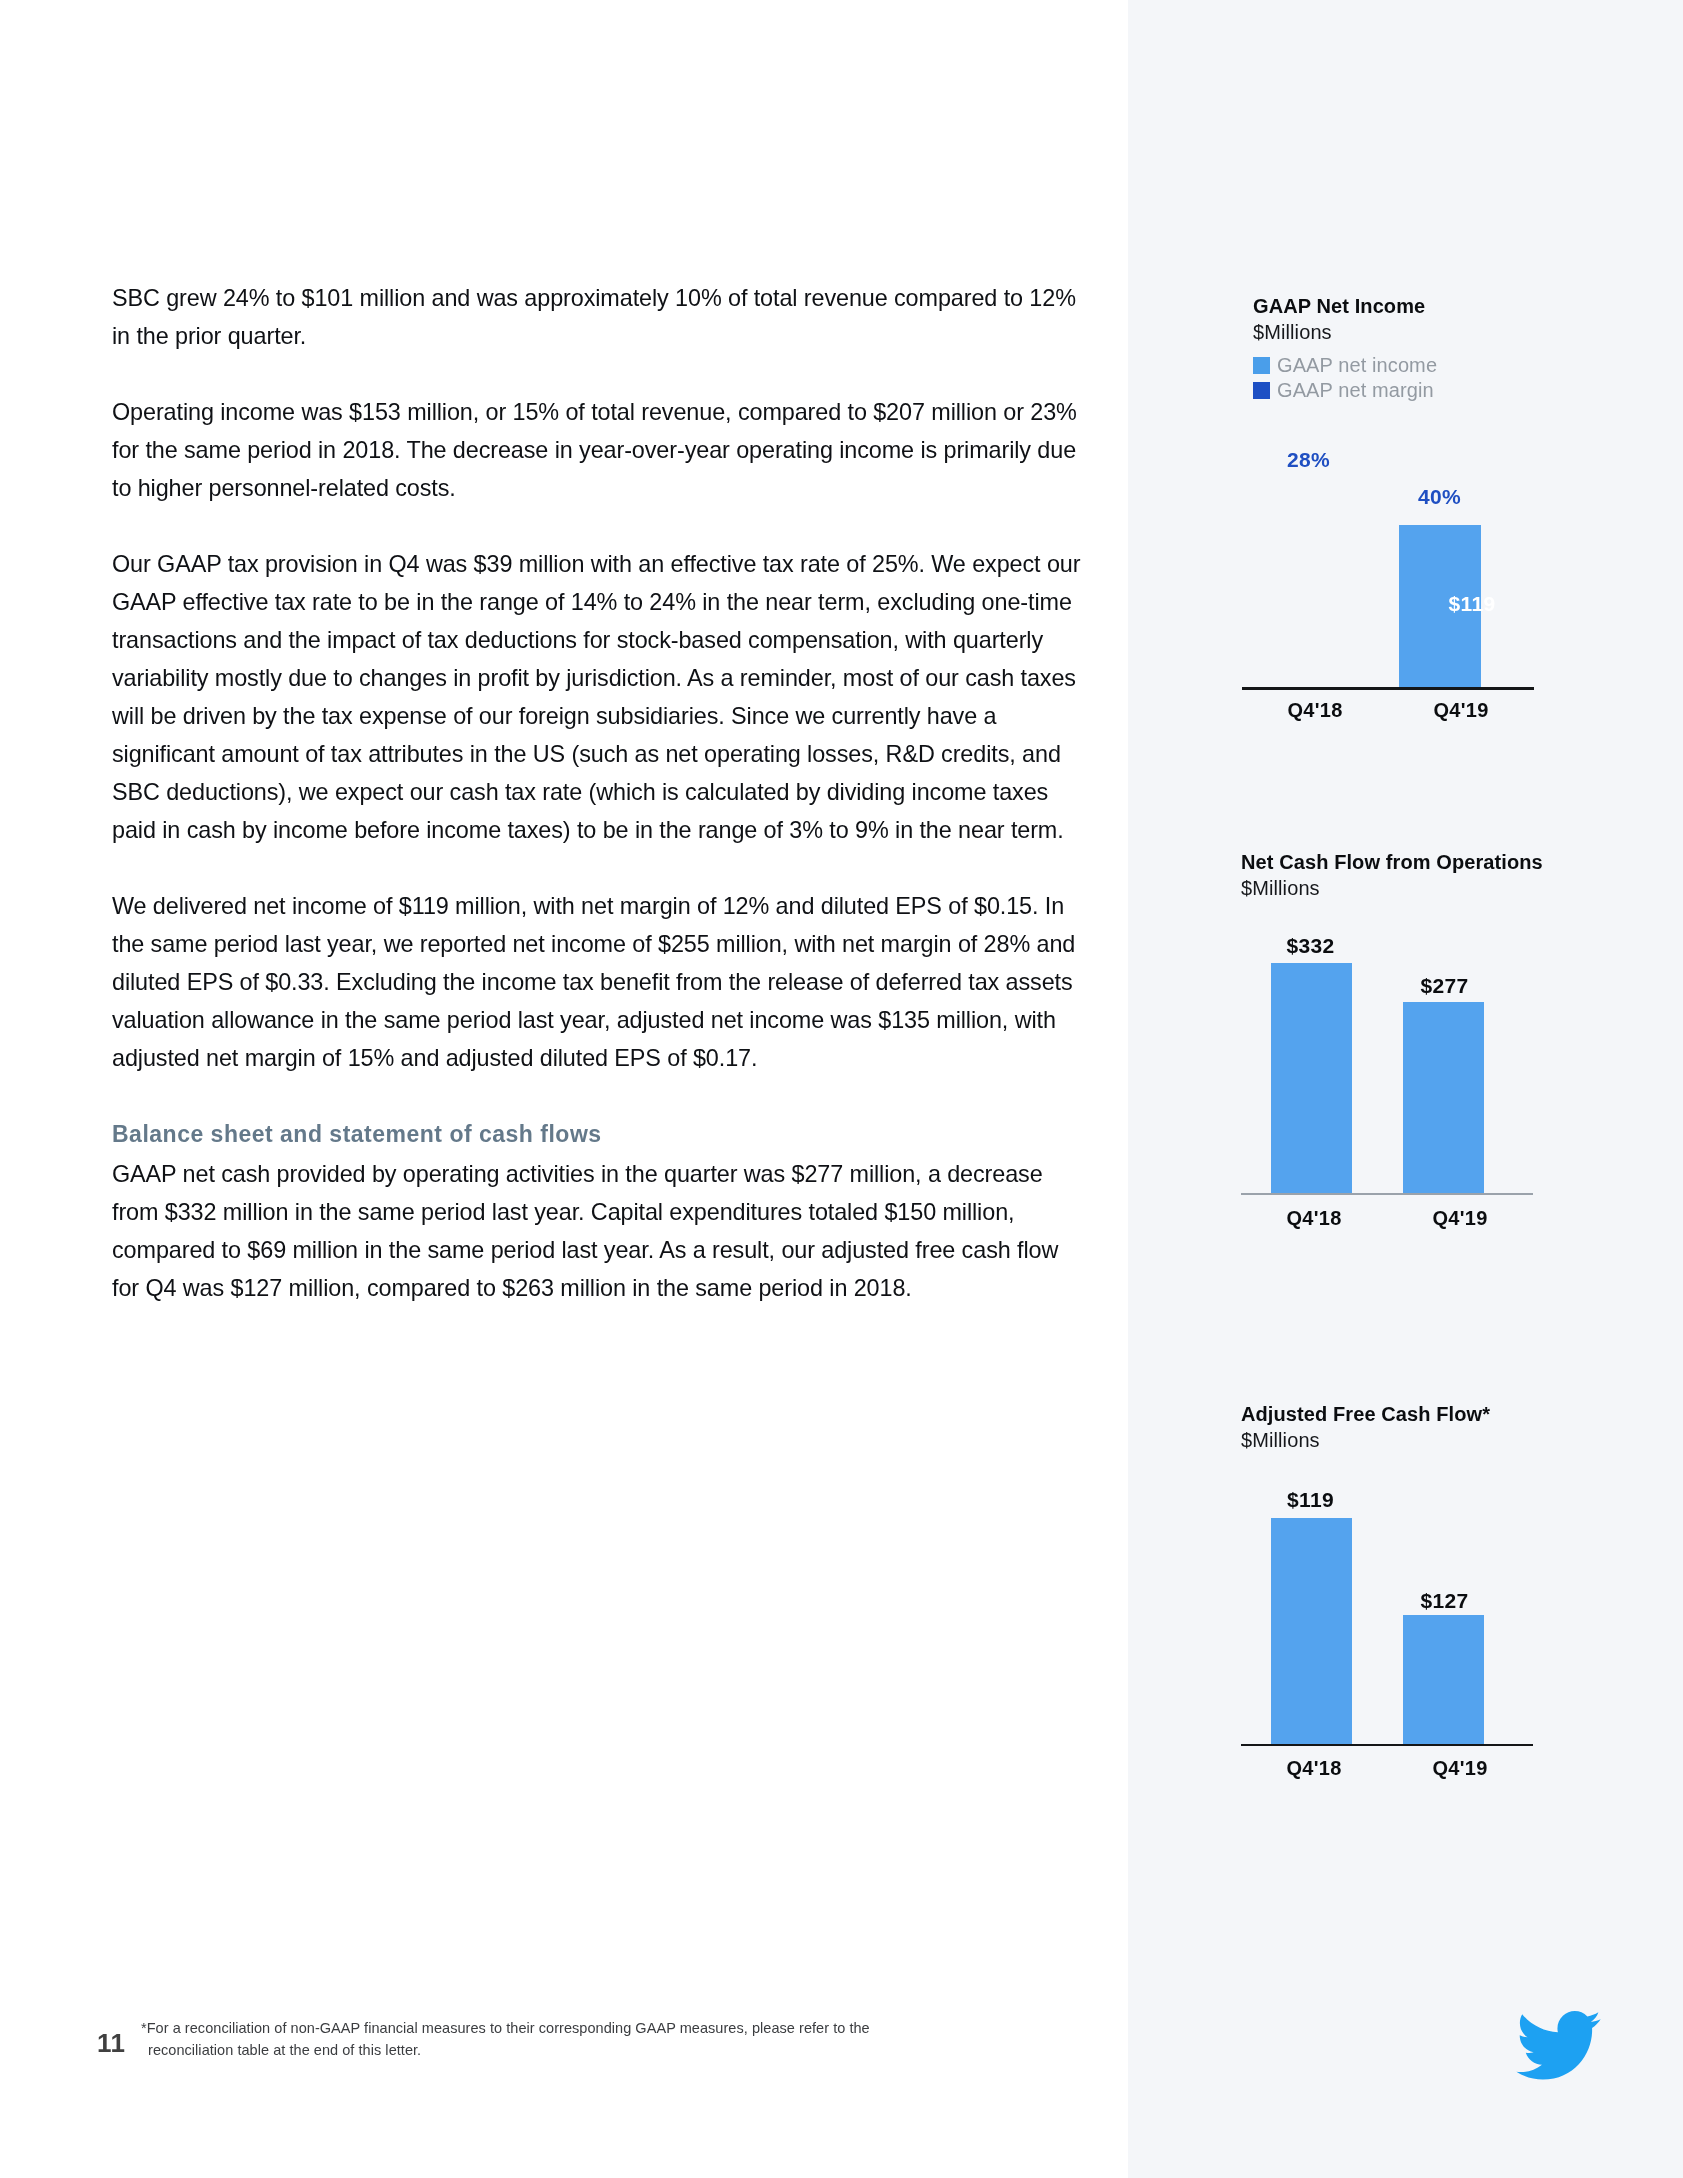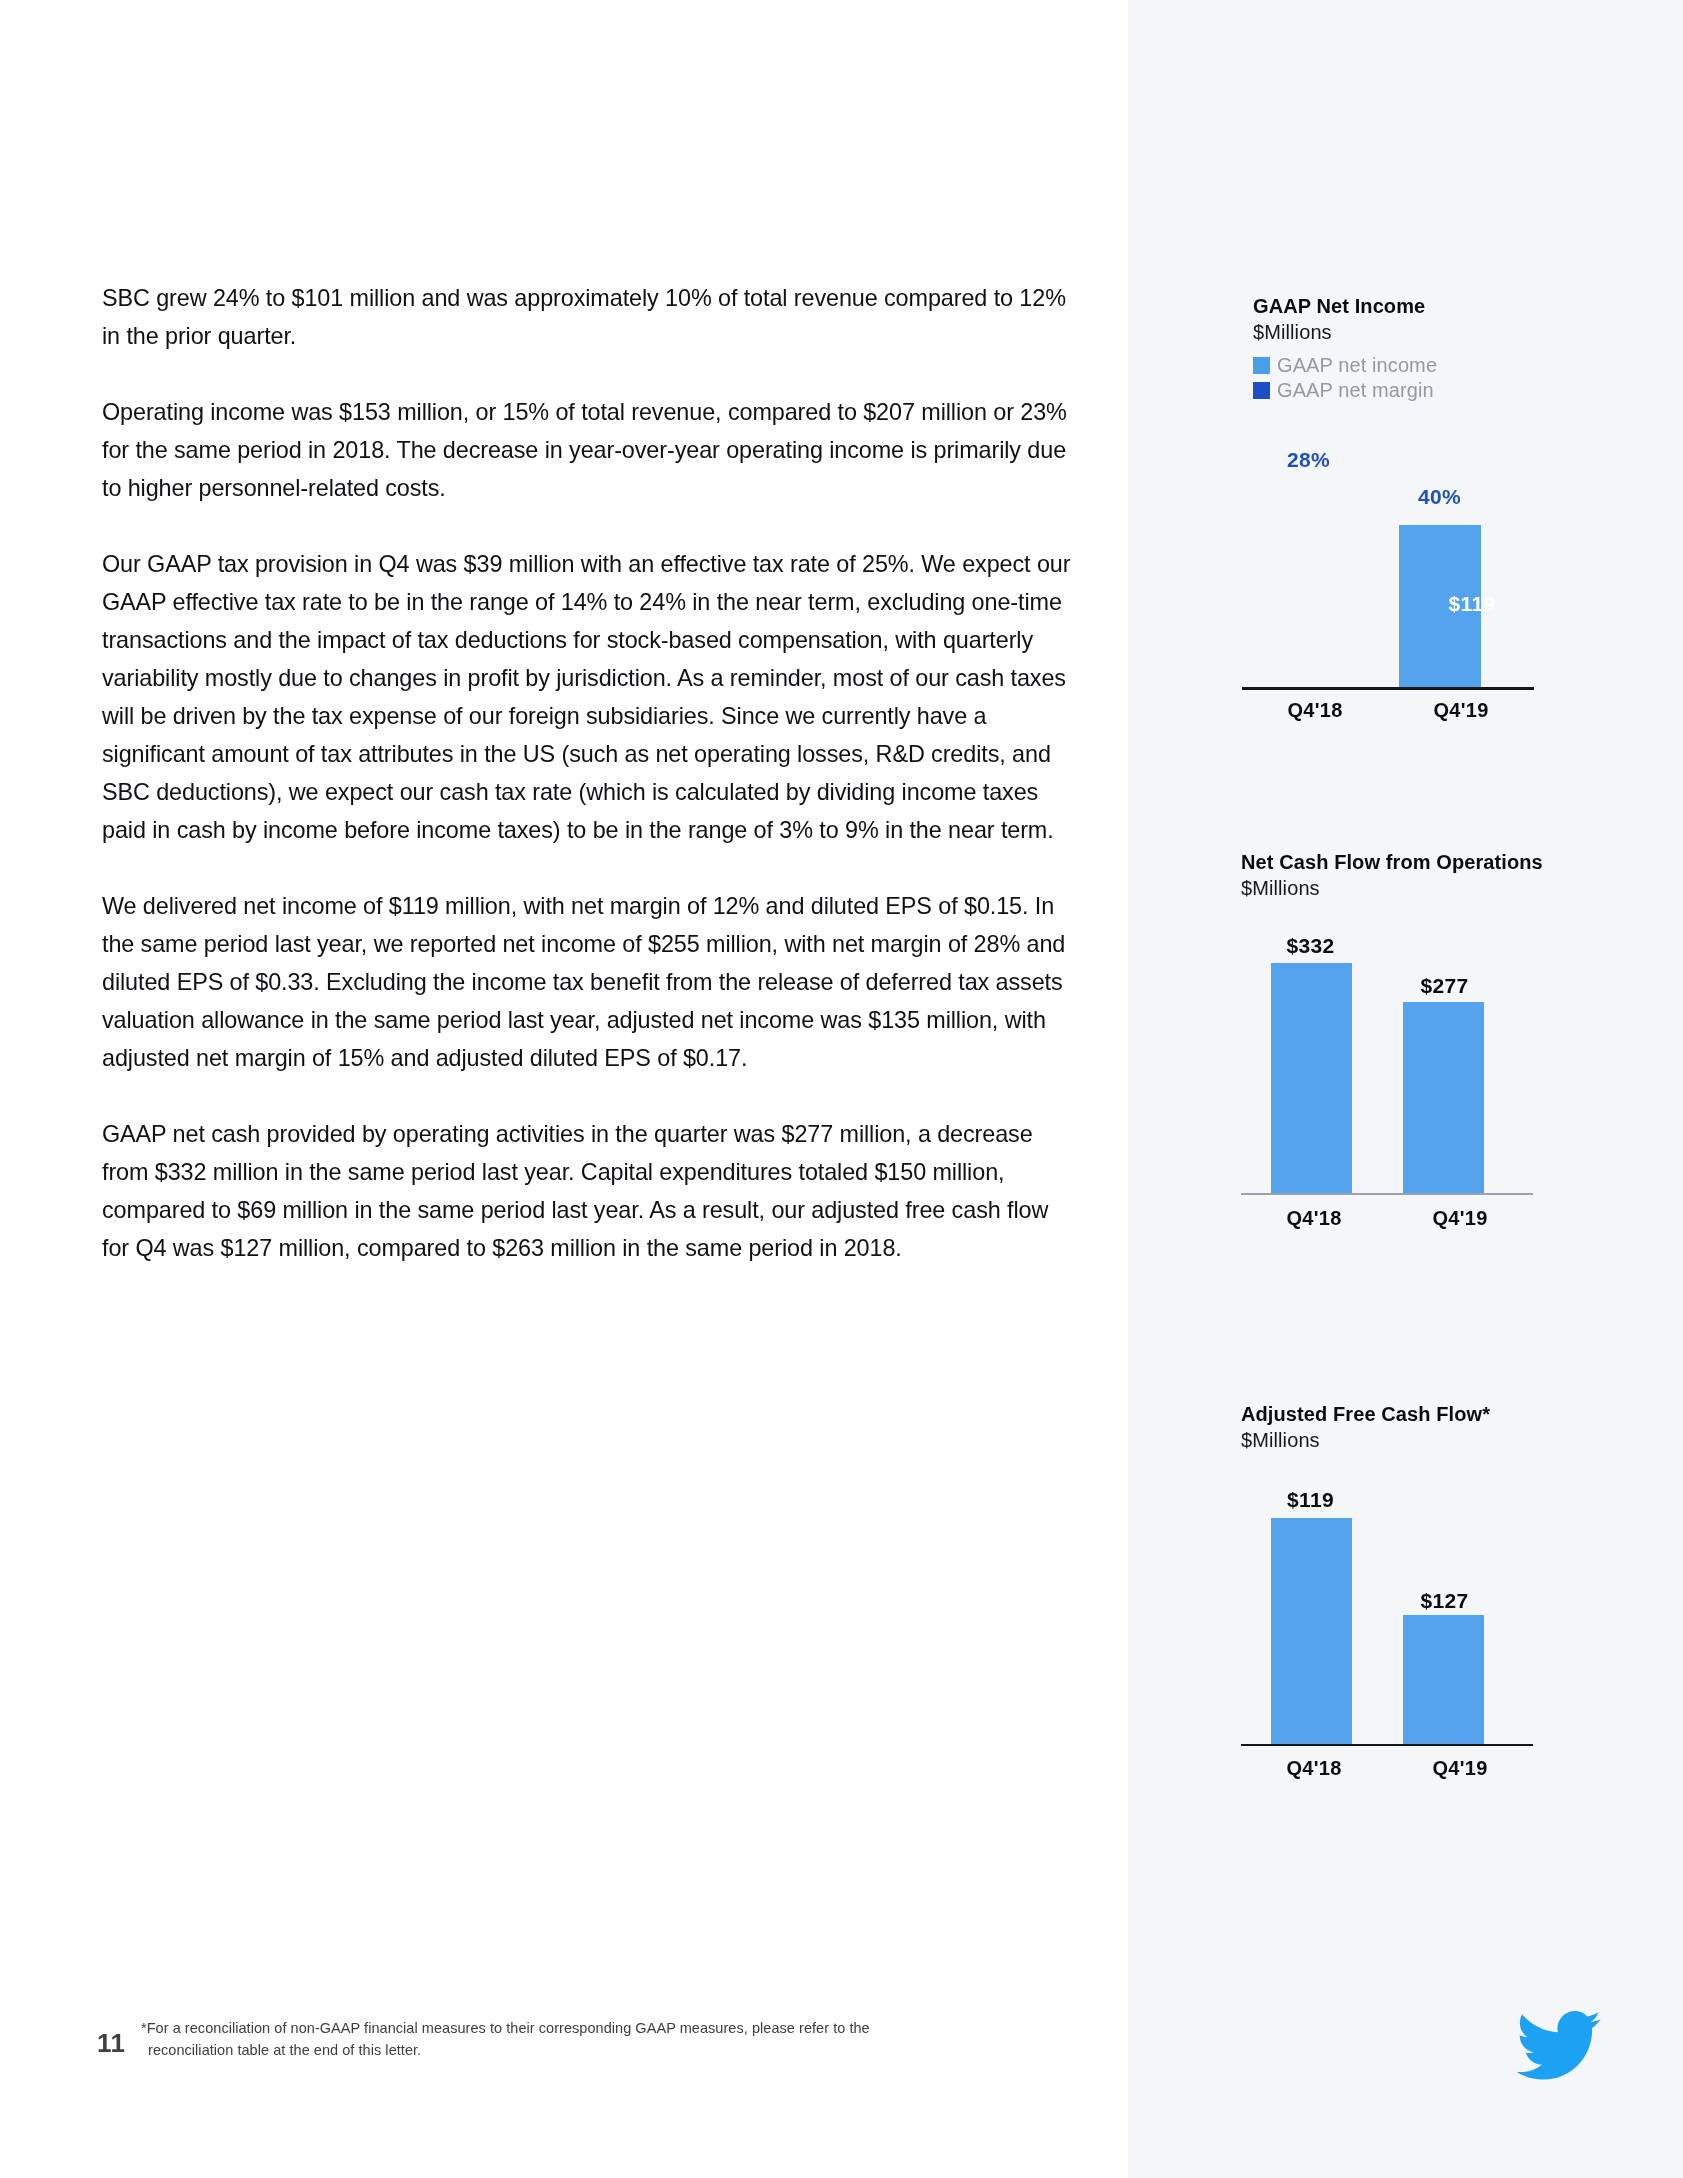--- a/index.html
+++ b/index.html
@@ -14,21 +14,21 @@
   
   #page{position:absolute;inset:0;background:#ffffff;}
 
   #right-panel{
     position:absolute;top:0;left:1128px;width:555px;height:2178px;
     background:#f4f6f9;
   }
 
   
   #article{
-    position:absolute;left:102px;top:279px;width:970px;
+    position:absolute;left:112px;top:279px;width:970px;
   }
   .para{
     font-size:23.4px;
     line-height:38px;
     color:#0f1115;
     margin:0 0 38px 0;
     letter-spacing:-0.1px;
   }
   .para:last-child{margin-bottom:0;}
 
@@ -107,20 +107,21 @@
   <div id="article">
 
     <p class="para">SBC grew 24% to $101 million and was approximately 10% of total revenue compared to 12% in the prior quarter.</p>
 
     <p class="para">Operating income was $153 million, or 15% of total revenue, compared to $207 million or 23% for the same period in 2018. The decrease in year-over-year operating income is primarily due to higher personnel-related costs.</p>
 
     <p class="para">Our GAAP tax provision in Q4 was $39 million with an effective tax rate of 25%. We expect our GAAP effective tax rate to be in the range of 14% to 24% in the near term, excluding one-time transactions and the impact of tax deductions for stock-based compensation, with quarterly variability mostly due to changes in profit by jurisdiction. As a reminder, most of our cash taxes will be driven by the tax expense of our foreign subsidiaries. Since we currently have a significant amount of tax attributes in the US (such as net operating losses, R&amp;D credits, and SBC deductions), we expect our cash tax rate (which is calculated by dividing income taxes paid in cash by income before income taxes) to be in the range of 3% to 9% in the near term.</p>
 
     <p class="para">We delivered net income of $119 million, with net margin of 12% and diluted EPS of $0.15. In the same period last year, we reported net income of $255 million, with net margin of 28% and diluted EPS of $0.33. Excluding the income tax benefit from the release of deferred tax assets valuation allowance in the same period last year, adjusted net income was $135 million, with adjusted net margin of 15% and adjusted diluted EPS of $0.17.</p>
 
+    <h2 class="section-head">Balance sheet and statement of cash flows</h2>
 
 
     <p class="para">GAAP net cash provided by operating activities in the quarter was $277 million, a decrease from $332 million in the same period last year. Capital expenditures totaled $150 million, compared to $69 million in the same period last year. As a result, our adjusted free cash flow for Q4 was $127 million, compared to $263 million in the same period in 2018.</p>
 
   </div>
 
   <div class="chart" style="left:1253px;top:293px;width:327px;">
 
     <p class="chart-title">GAAP Net Income</p>
     <p class="chart-sub">$Millions</p>

